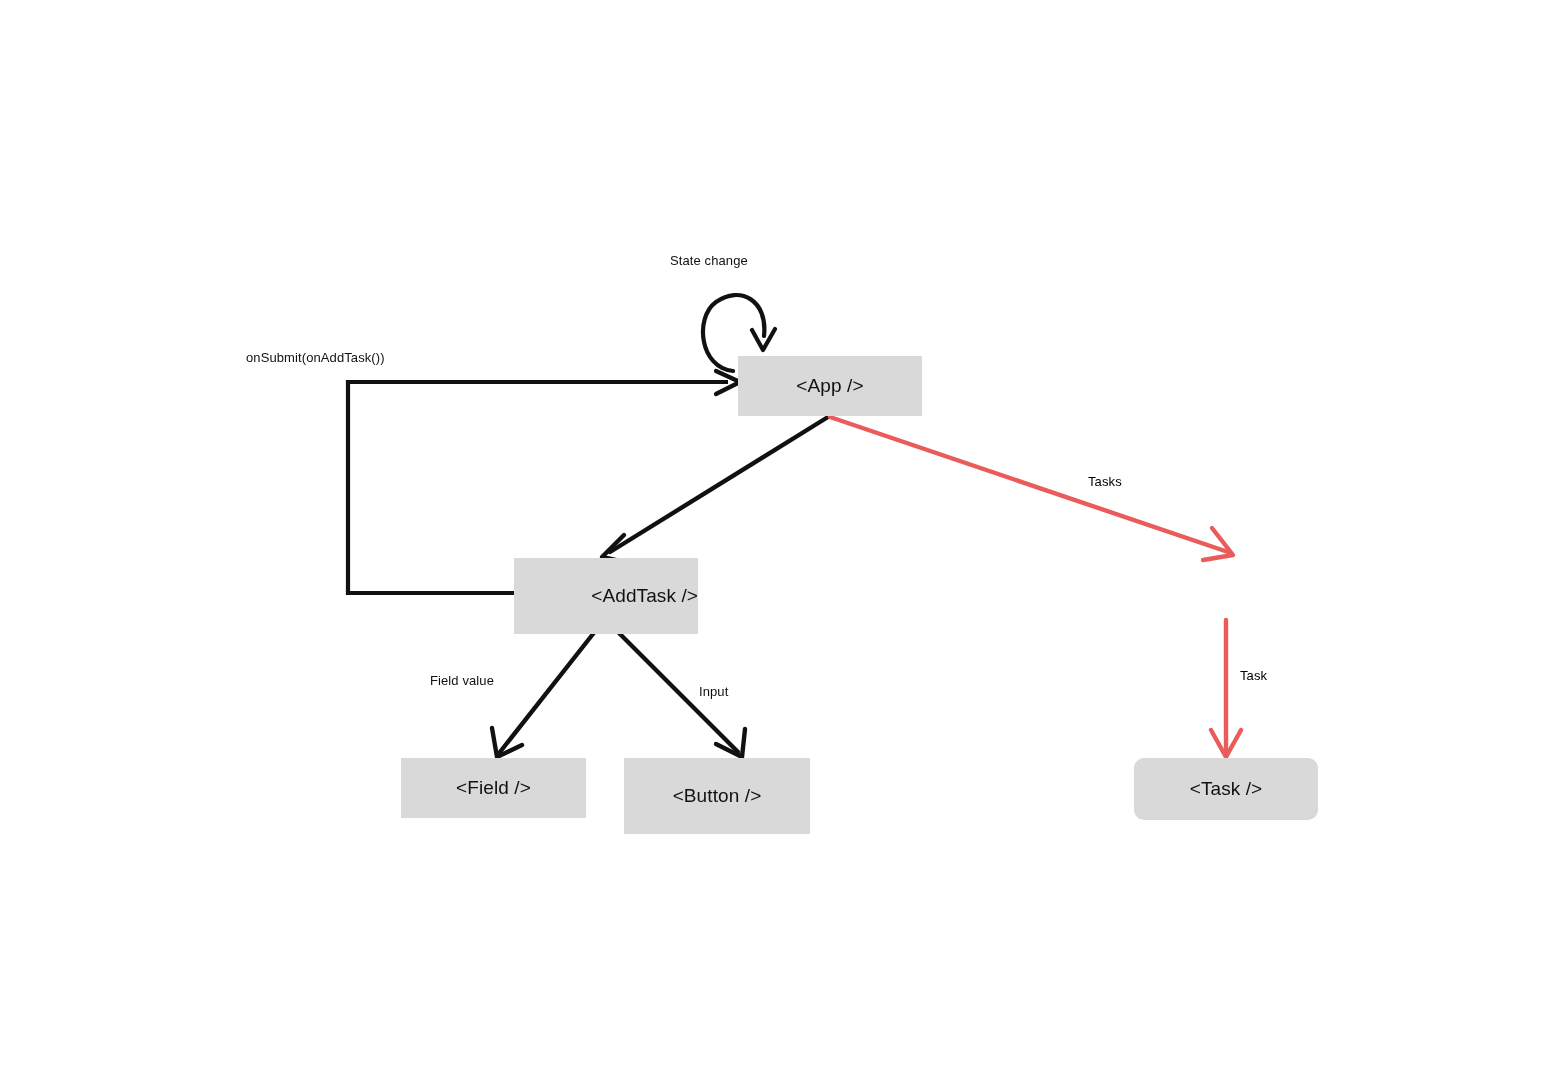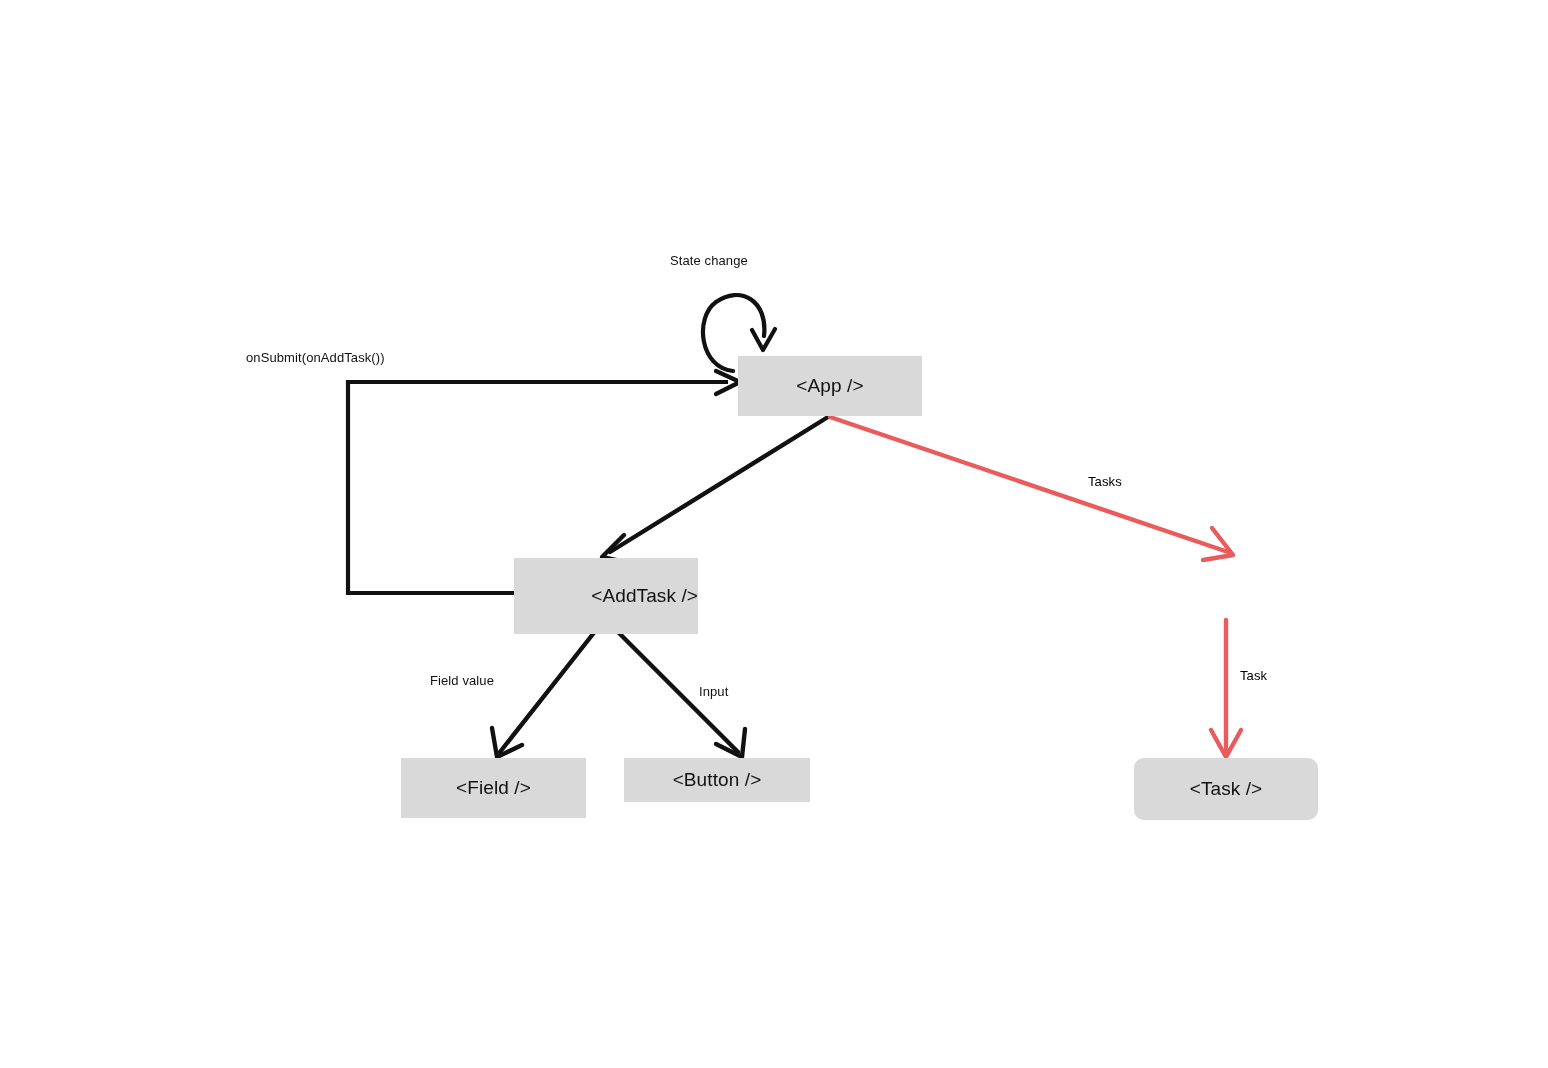--- a/index.html
+++ b/index.html
@@ -102,21 +102,21 @@
 
   <div class="node" style="left:514px; top:558px; width:184px; height:76px;justify-content:flex-end;">
     <span>&lt;AddTask /&gt;</span>
   </div>
 
 
   <div class="node" style="left:401px; top:758px; width:185px; height:60px;text-align:center;">
     <span>&lt;Field /&gt;</span>
   </div>
 
-  <div class="node" style="left:624px; top:758px; width:186px; height:44px;">
+  <div class="node" style="left:624px; top:758px; width:186px; height:76px;">
     <span>&lt;Button /&gt;</span>
   </div>
 
   <div class="node" style="left:1134px; top:758px; width:184px; height:62px;border-radius:10px;">
     <span>&lt;Task /&gt;</span>
   </div>
 
   <div class="edge-label" style="left:670px; top:253px;">State change</div>
 
   <div class="edge-label" style="left:246px; top:350px;text-align:center;">onSubmit(onAddTask())</div>

